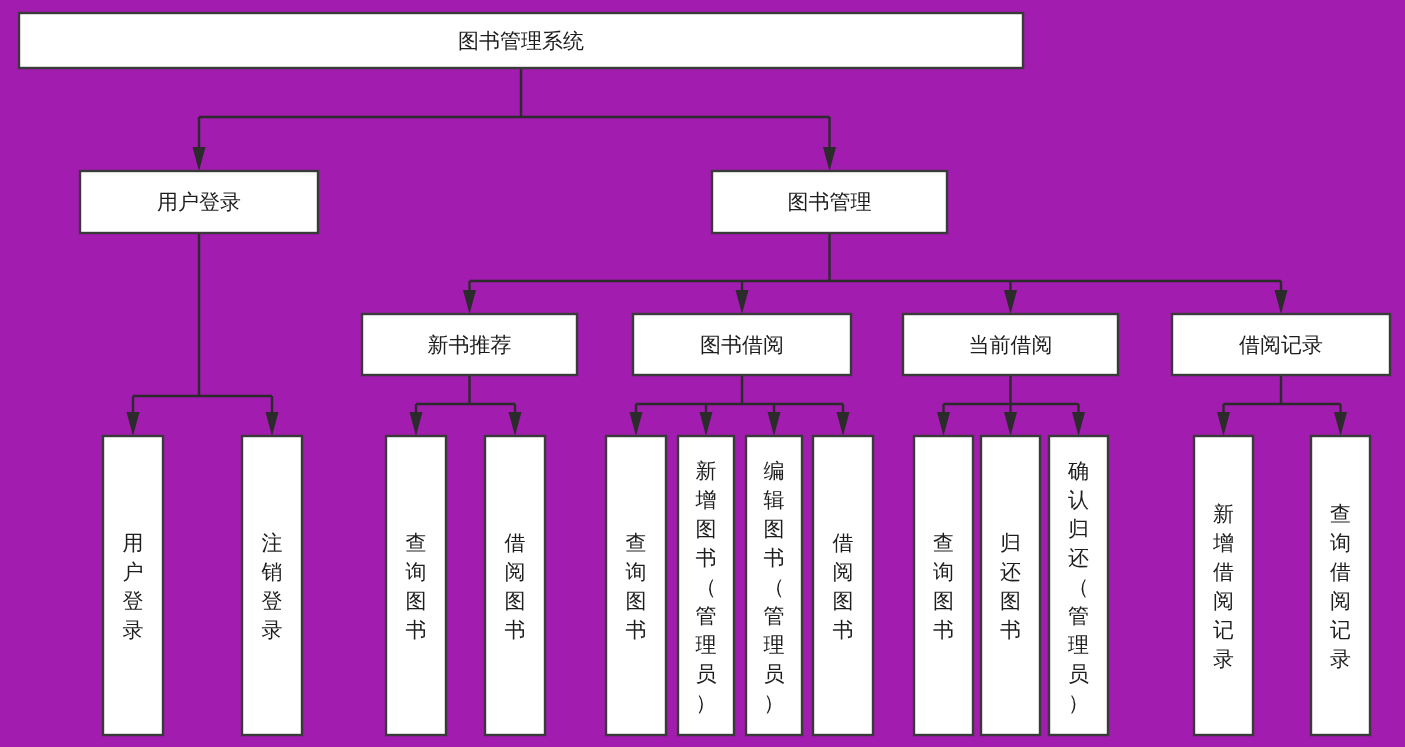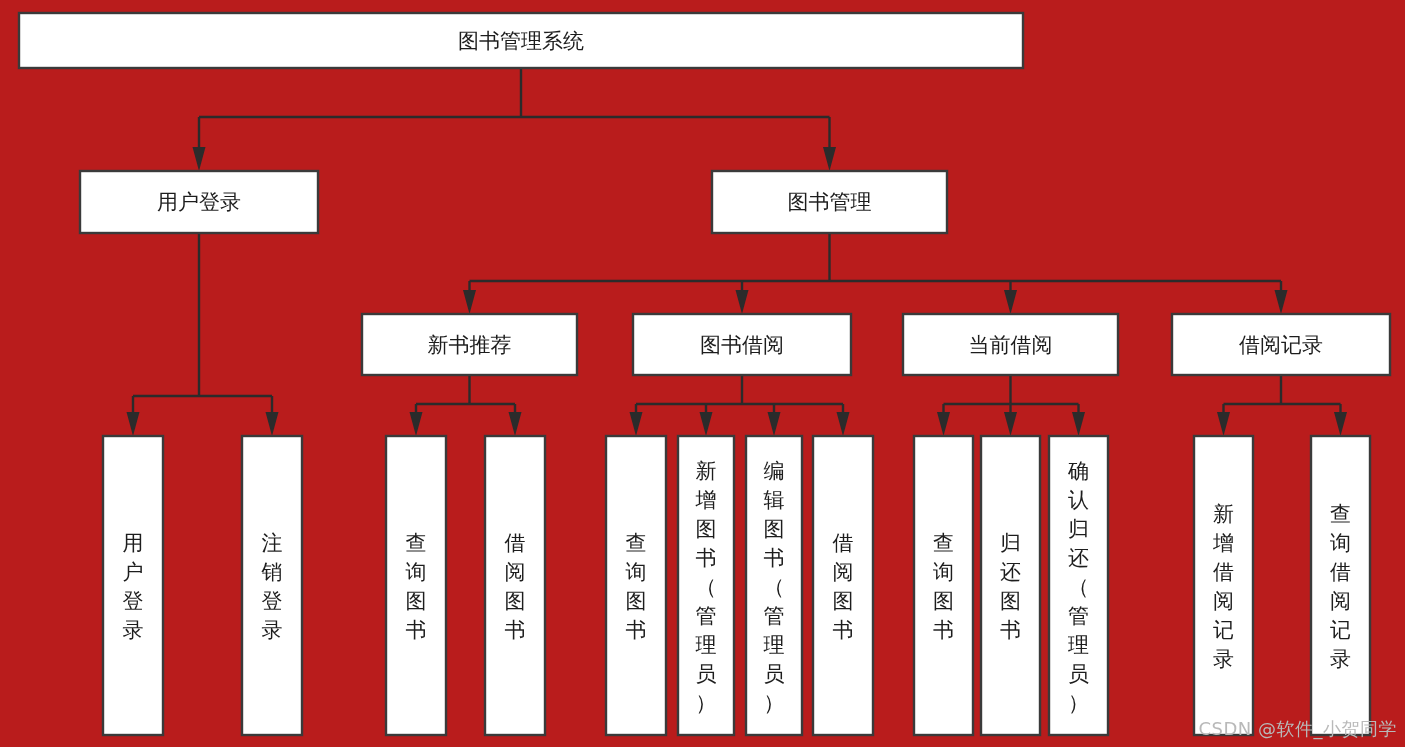--- a/index.html
+++ b/index.html
@@ -11,21 +11,21 @@
   body {
     width: 1405px;
     height: 747px;
     font-family: "DejaVu Sans", "Liberation Sans", sans-serif;
     overflow: hidden;
   }
   #diagram-root {
     position: relative;
     width: 1405px;
     height: 747px;
-    background: #b91c1c;
+    background: #a21caf;
   }
   svg.diagram-canvas {
     position: absolute;
     top: 0;
     left: 0;
     width: 1405px;
     height: 747px;
     display: block;
   }
   .node-box {
@@ -217,14 +217,13 @@
         <g>
           <rect x="1194" y="436" width="59" height="299" class="node-box"></rect>
           <text x="1223.5" y="521.12" class="node-label-vertical"><tspan x="1223.5" dy="0">新</tspan><tspan x="1223.5" dy="29">增</tspan><tspan x="1223.5" dy="29">借</tspan><tspan x="1223.5" dy="29">阅</tspan><tspan x="1223.5" dy="29">记</tspan><tspan x="1223.5" dy="29">录</tspan></text>
         </g>
         <g>
           <rect x="1311" y="436" width="59" height="299" class="node-box"></rect>
           <text x="1340.5" y="521.12" class="node-label-vertical"><tspan x="1340.5" dy="0">查</tspan><tspan x="1340.5" dy="29">询</tspan><tspan x="1340.5" dy="29">借</tspan><tspan x="1340.5" dy="29">阅</tspan><tspan x="1340.5" dy="29">记</tspan><tspan x="1340.5" dy="29">录</tspan></text>
         </g>
       </g>
   </svg>
-  <div class="watermark-text">CSDN @软件_小贺同学</div>
 </div>
 
 </body></html>

